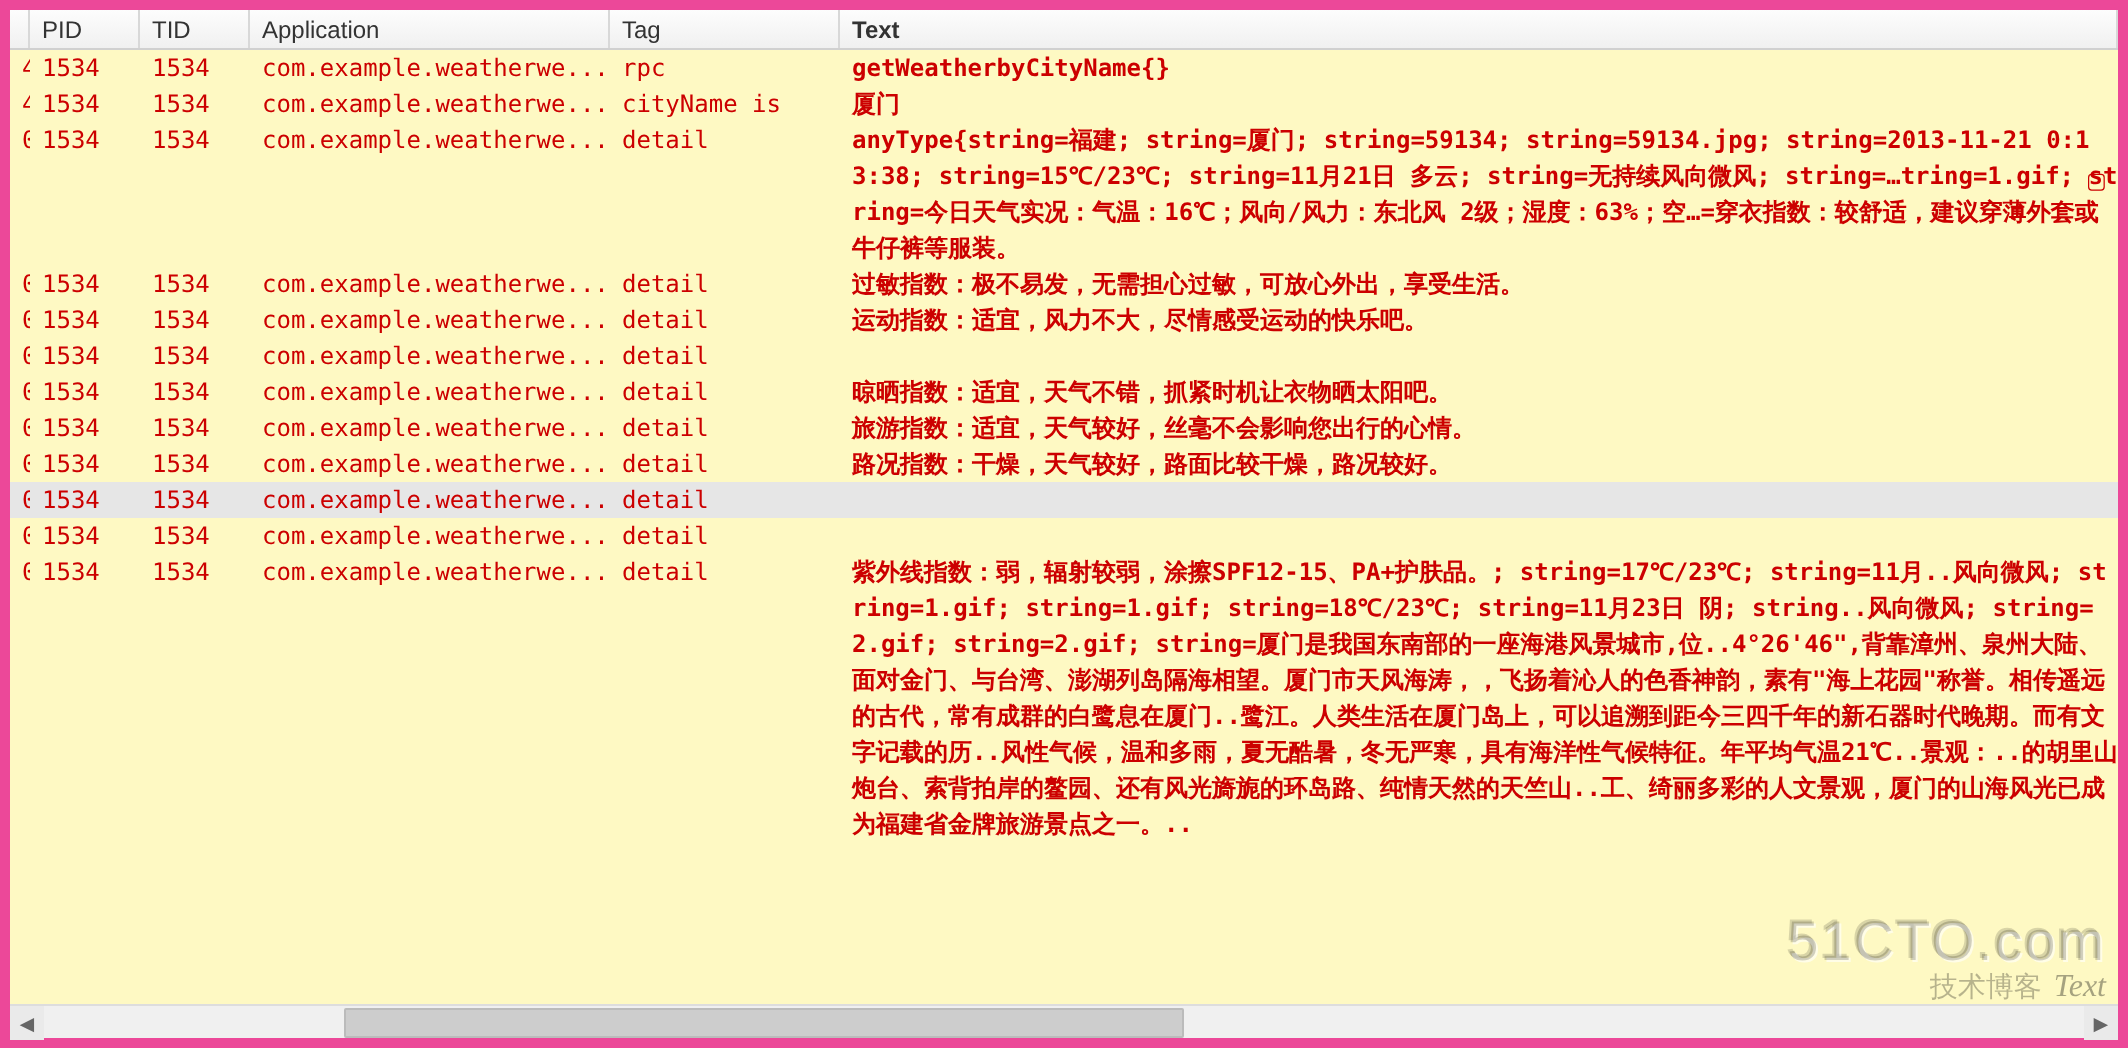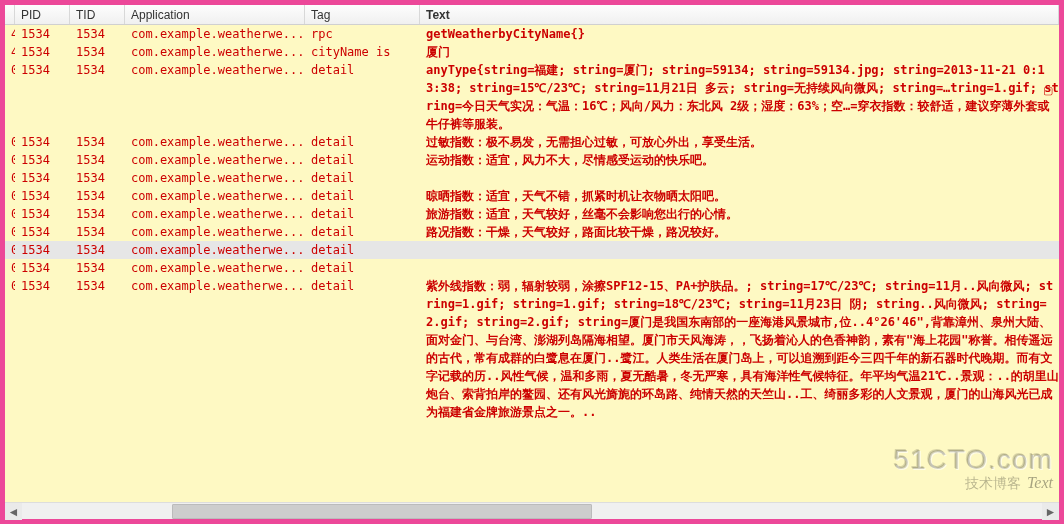--- a/index.html
+++ b/index.html
@@ -19,21 +19,21 @@
   .row .cell-text { white-space: normal; word-break: break-all; padding-right: 0; flex: 1; }
   .row.selected { background: #e6e6e6; }
   .row.selected .cell, .row.selected .cell-text { color: #c00; }
   .row + .row { border-top: 0; }
   .hsb { position: absolute; left: 0; bottom: 0; right: 0; height: 17px; background: #f0f0f0; border-top: 1px solid #ddd; display: flex; align-items: center; }
   .hsb .track { position: relative; flex: 1; height: 15px; margin: 0 17px; }
   .hsb .thumb { position: absolute; left: 150px; width: 420px; height: 15px; top: 0; background: #cdcdcd; border: 1px solid #bbb; border-radius: 1px; }
   .hsb .arrow { position: absolute; width: 17px; height: 17px; top: 0; display: flex; align-items: center; justify-content: center; color: #666; background: #eaeaea; }
   .hsb .arrow.left { left: 0; }
   .hsb .arrow.right { right: 0; }
-  .watermark { position: absolute; right: 6px; bottom: 26px; text-align: right; pointer-events: none; }
+  .watermark { position: absolute; right: 6px; bottom: 16px; text-align: right; pointer-events: none; }
   .watermark .wm-main { font-family: Arial, sans-serif; font-size: 28px; letter-spacing: 1px; color: rgba(0,0,0,0.18); text-shadow: 1px 1px 0 rgba(255,255,255,0.6), -1px -1px 0 rgba(0,0,0,0.15); }
   .watermark .wm-sub { font-size: 14px; color: rgba(0,0,0,0.28); margin-top: -2px; }
   .watermark .wm-sub .blog { font-family: Georgia, serif; font-style: italic; font-size: 16px; color: rgba(0,0,0,0.35); margin-left: 6px; }
   .corner-icon { position: absolute; right: 4px; top: 78px; width: 12px; height: 12px; }
   .corner-icon::before { content: "▢"; font-size: 11px; color: #c00; }
 </style>
 </head>
 <body>
 <div class="viewport">
 

